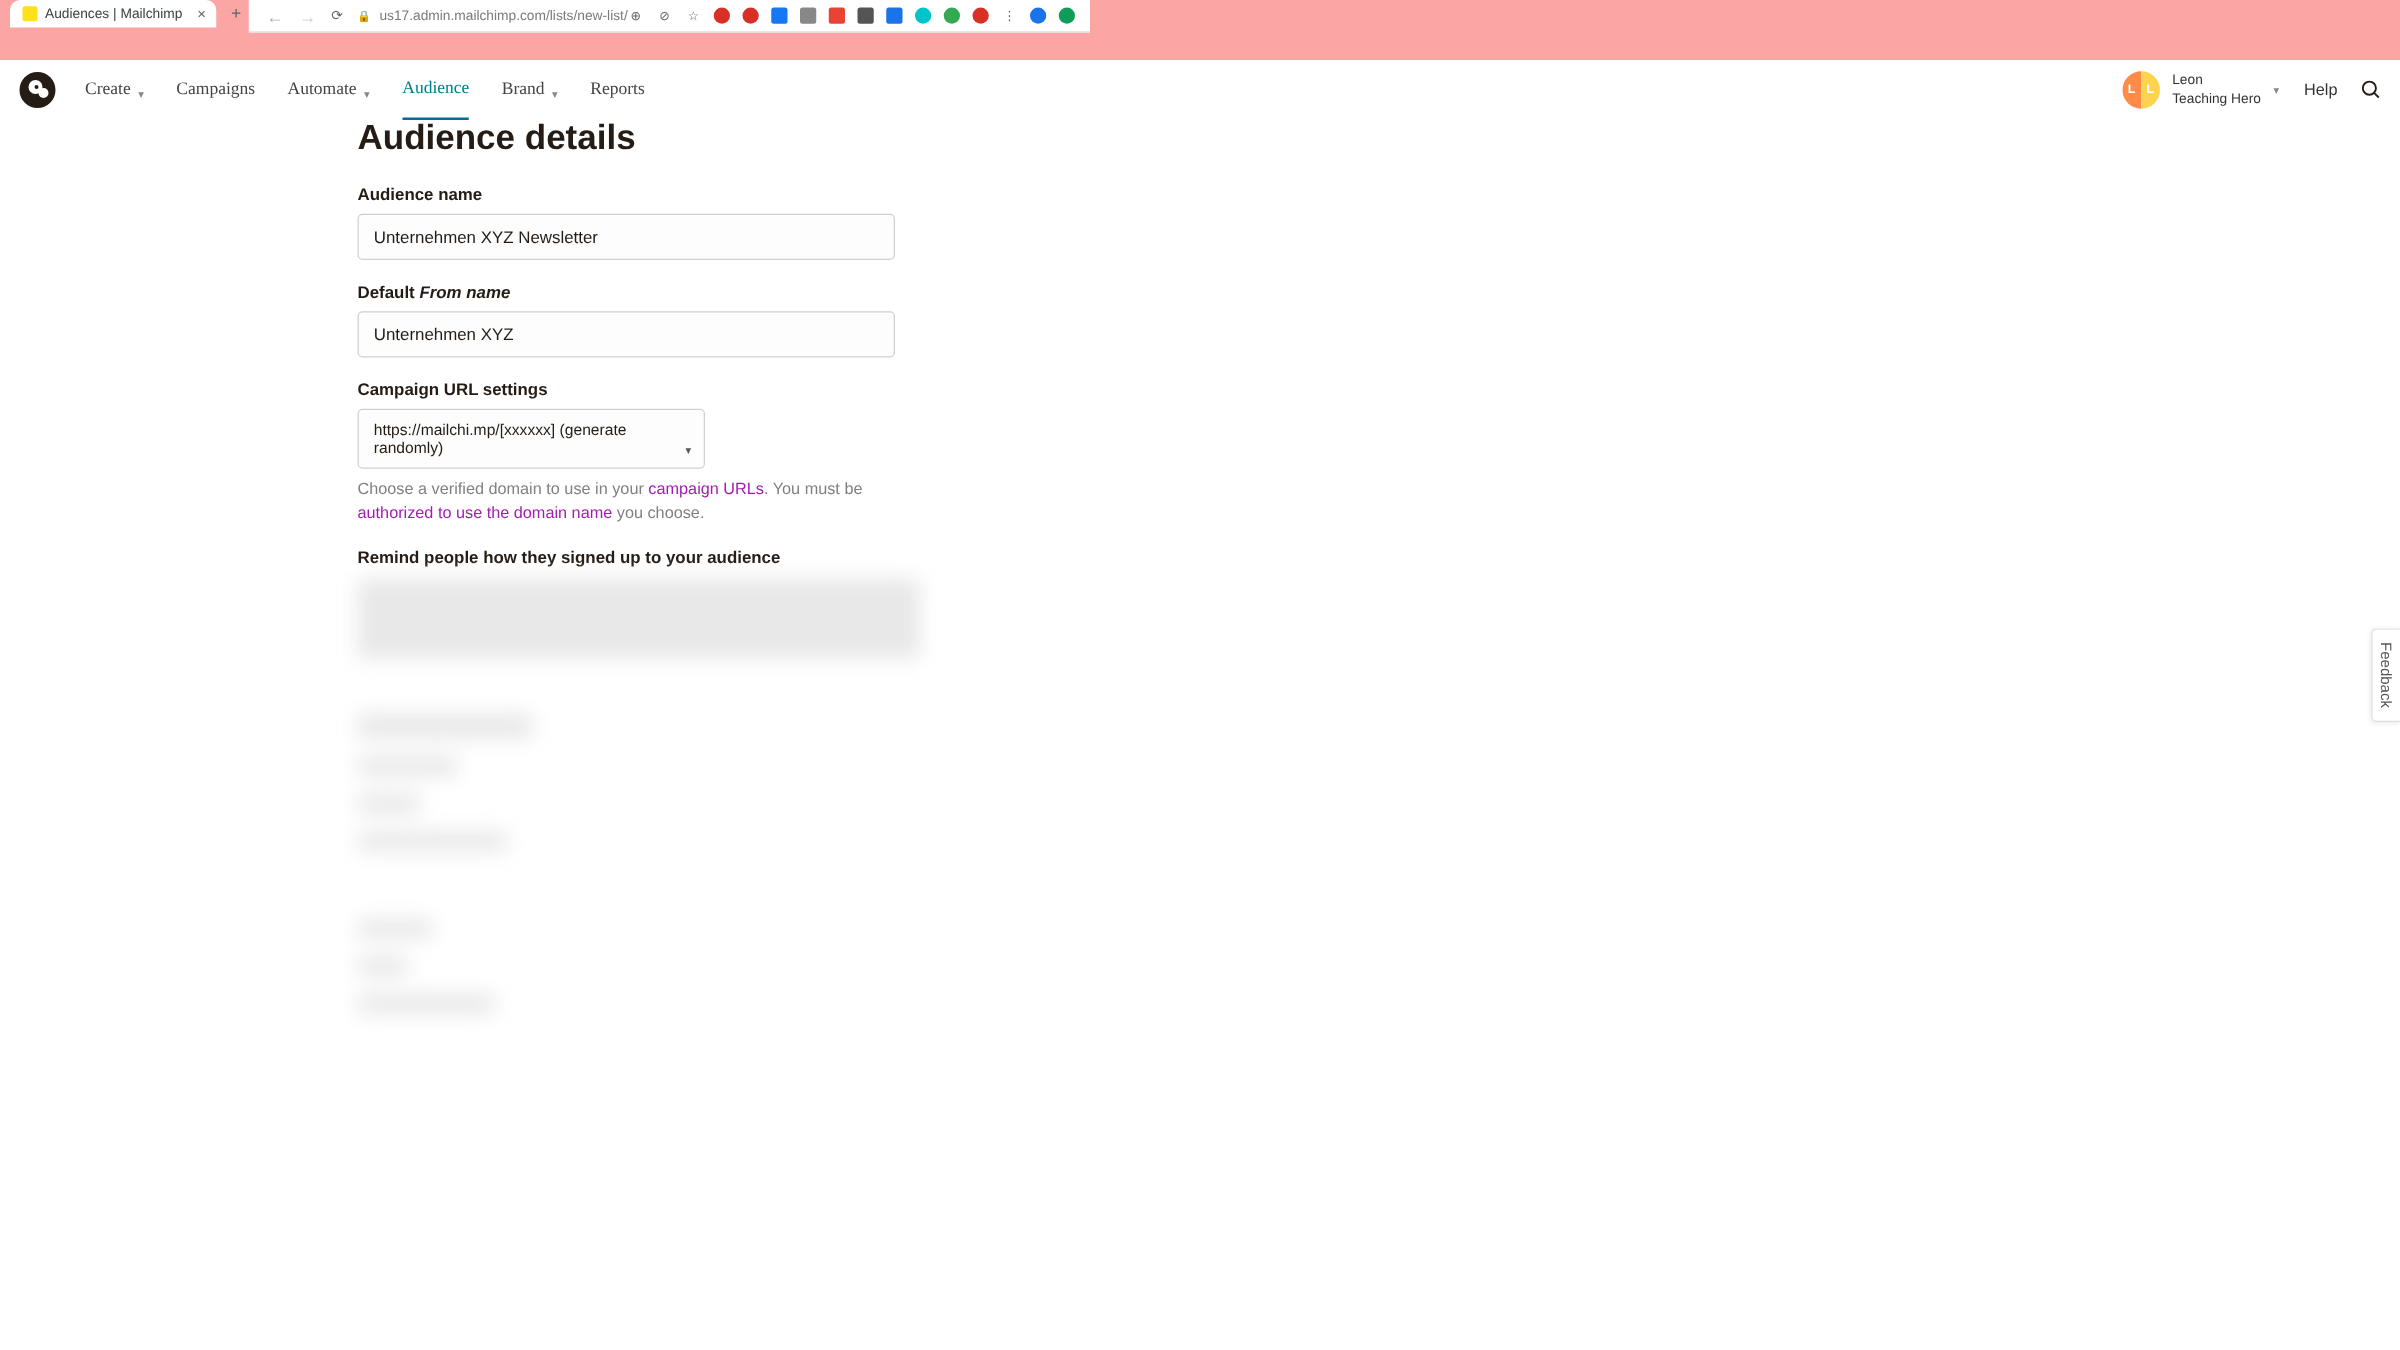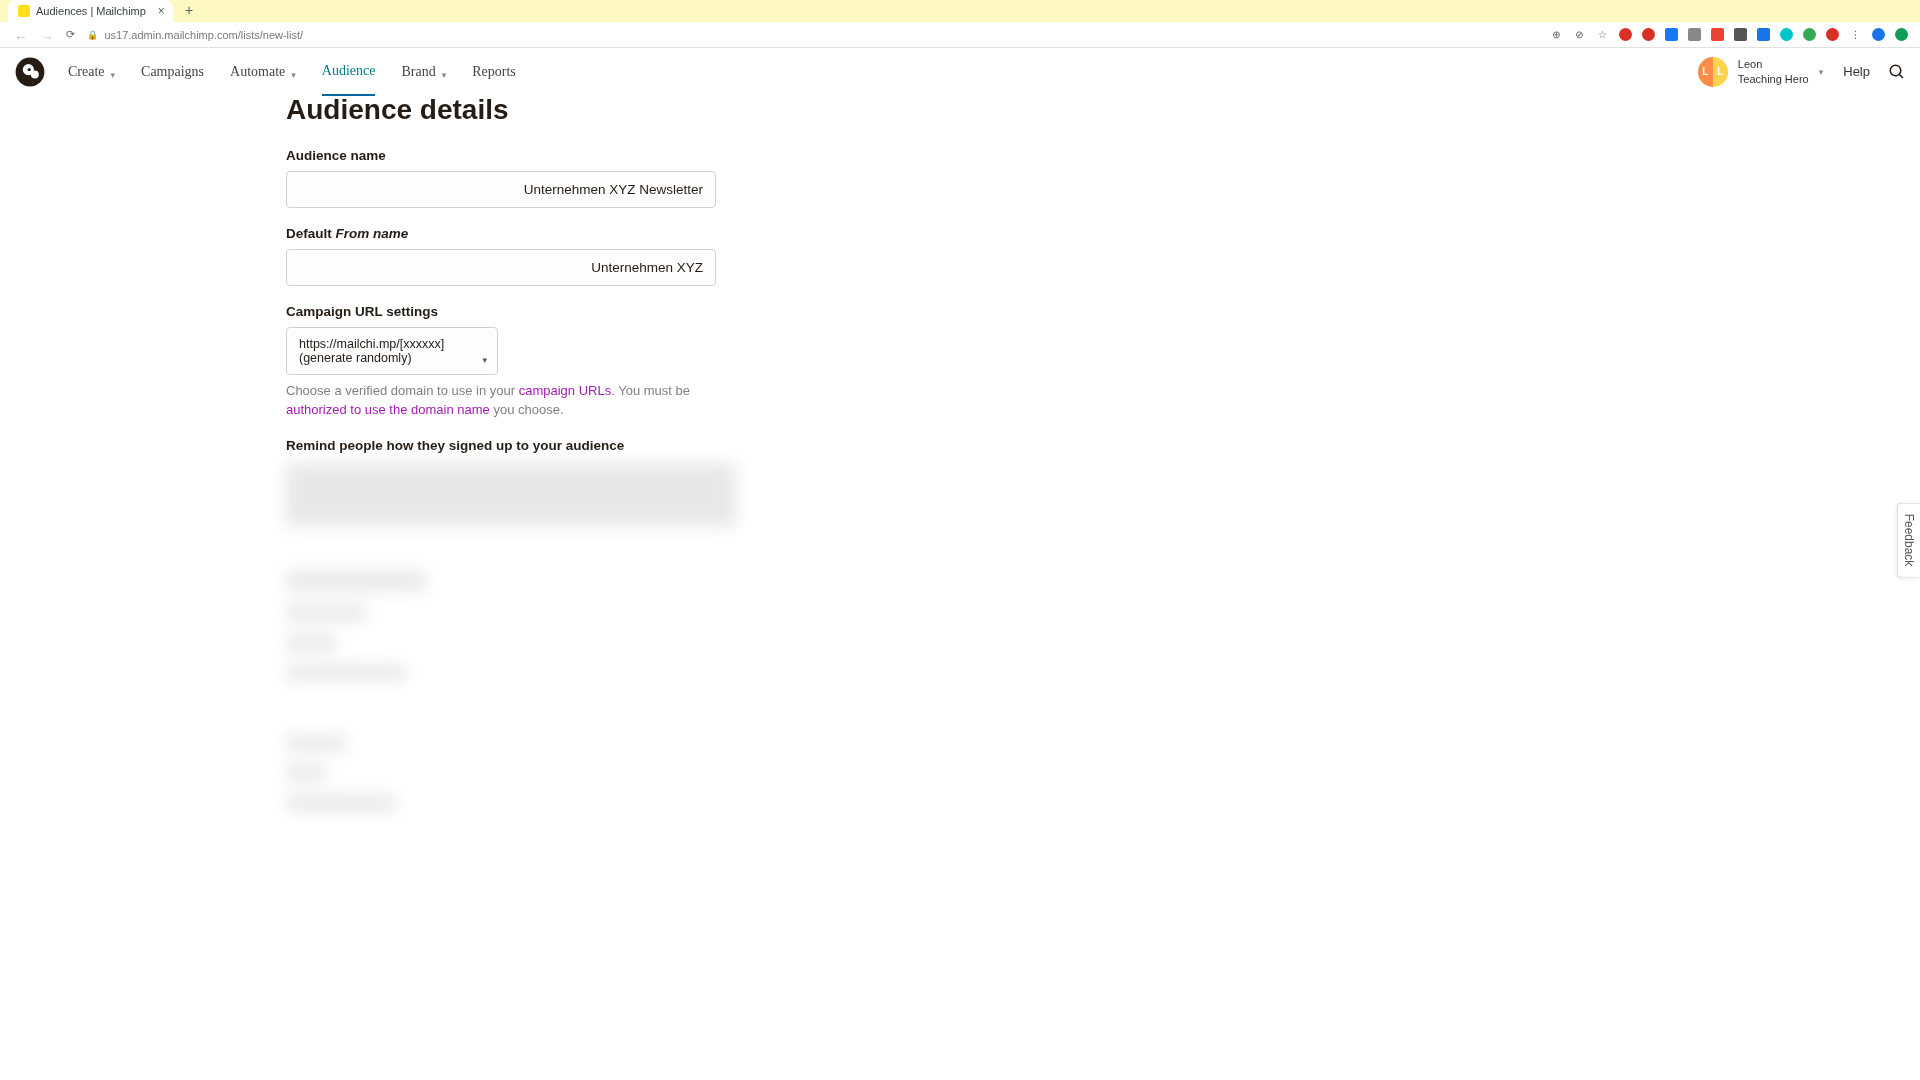--- a/index.html
+++ b/index.html
@@ -1,19 +1,19 @@
 <!DOCTYPE html>
 <html><head>
 <meta charset="utf-8">
 <style>
 * { margin: 0; padding: 0; box-sizing: border-box; }
 body { font-family: -apple-system, BlinkMacSystemFont, "Segoe UI", Helvetica, Arial, sans-serif; font-size: 13px; background: #fff; overflow: hidden; }
 
 
-.browser-chrome { background: #fef9c3; height: 48px; display: flex; flex-direction: column; }
+.browser-chrome { background: #fca5a5; height: 48px; display: flex; }
 .tab-bar { height: 22px; display: flex; align-items: flex-end; padding-left: 8px; }
 .tab { background: #fff; border-radius: 8px 8px 0 0; height: 22px; display: flex; align-items: center; padding: 0 8px 0 10px; font-size: 11px; color: #3c4043; max-width: 180px; }
 .tab-favicon { width: 12px; height: 12px; background: #ffe01b; border-radius: 2px; margin-right: 6px; flex-shrink: 0; }
 .tab-title { white-space: nowrap; overflow: hidden; text-overflow: ellipsis; max-width: 110px; }
 .tab-close { margin-left: 12px; font-size: 12px; color: #5f6368; cursor: pointer; }
 .new-tab { margin-left: 6px; margin-bottom: 4px; font-size: 14px; color: #5f6368; cursor: pointer; padding: 0 6px; }
 .addr-bar { background: #fff; height: 26px; display: flex; align-items: center; padding: 0 8px; border-bottom: 1px solid #e1e1e1; }
 .nav-arrow { color: #b0b0b0; font-size: 14px; padding: 0 6px; cursor: pointer; }
 .reload { font-size: 11px; padding: 0 6px; color: #5f6368; cursor: pointer; }
 .url-field { flex: 1; display: flex; align-items: center; font-size: 11px; color: #7a7a7a; padding-left: 6px; }
@@ -37,22 +37,22 @@
 .account-text { font-size: 11px; line-height: 1.3; color: #333; }
 .help-link { font-size: 13px; color: #333; margin-left: 20px; cursor: pointer; }
 .search-ic { margin-left: 18px; cursor: pointer; }
 
 
 .content { padding: 0 0 0 286px; overflow: hidden; }
 .page-title { font-size: 28px; color: #241c15; margin-bottom: 22px; margin-top: -2px; }
 .form-group { margin-bottom: 18px; }
 .label { font-size: 13.5px; font-weight: 600; color: #241c15; margin-bottom: 8px; display: block; }
 .label em { font-style: italic; }
-.text-input { width: 430px; padding: 10px 12px; font-size: 13.5px; border: 1px solid #d0d0d0; border-radius: 4px; color: #241c15; background: #fdfdfd; text-align: right; }
-.select { width: 212px; padding: 9px 30px 9px 12px; font-size: 12.5px; border: 1px solid #d0d0d0; border-radius: 4px; color: #241c15; background: #fdfdfd; position: relative; display: flex; align-items: flex-end; justify-content: space-between; cursor: pointer; }
+.text-input { width: 430px; padding: 10px 12px; font-size: 13.5px; border: 1px solid #d0d0d0; border-radius: 4px; color: #241c15; background: #fdfdfd; }
+.select { width: 278px; padding: 9px 30px 9px 12px; font-size: 12.5px; border: 1px solid #d0d0d0; border-radius: 4px; color: #241c15; background: #fdfdfd; position: relative; display: flex; align-items: flex-end; justify-content: space-between; cursor: pointer; }
 .select-chev { font-size: 9px; color: #555; position: absolute; right: 10px; }
 .helper { font-size: 13px; color: #808080; line-height: 1.45; margin-top: 7px; max-width: 430px; }
 .helper a { color: #a21caf; text-decoration: none; }
 .blurred { filter: blur(8px); width: 450px; }
 .blurred-block { background: #e8e8e8; border-radius: 4px; margin-bottom: 14px; }
 
 
 .feedback-tab { position: fixed; right: 0; top: 50%; transform: translateY(-50%); background: #fff; border: 1px solid #ddd; border-right: none; border-radius: 4px 0 0 4px; padding: 10px 4px; writing-mode: vertical-rl; font-size: 12px; color: #555; cursor: pointer; box-shadow: -1px 1px 4px rgba(0,0,0,0.08); }
 
 svg { display: block; }

